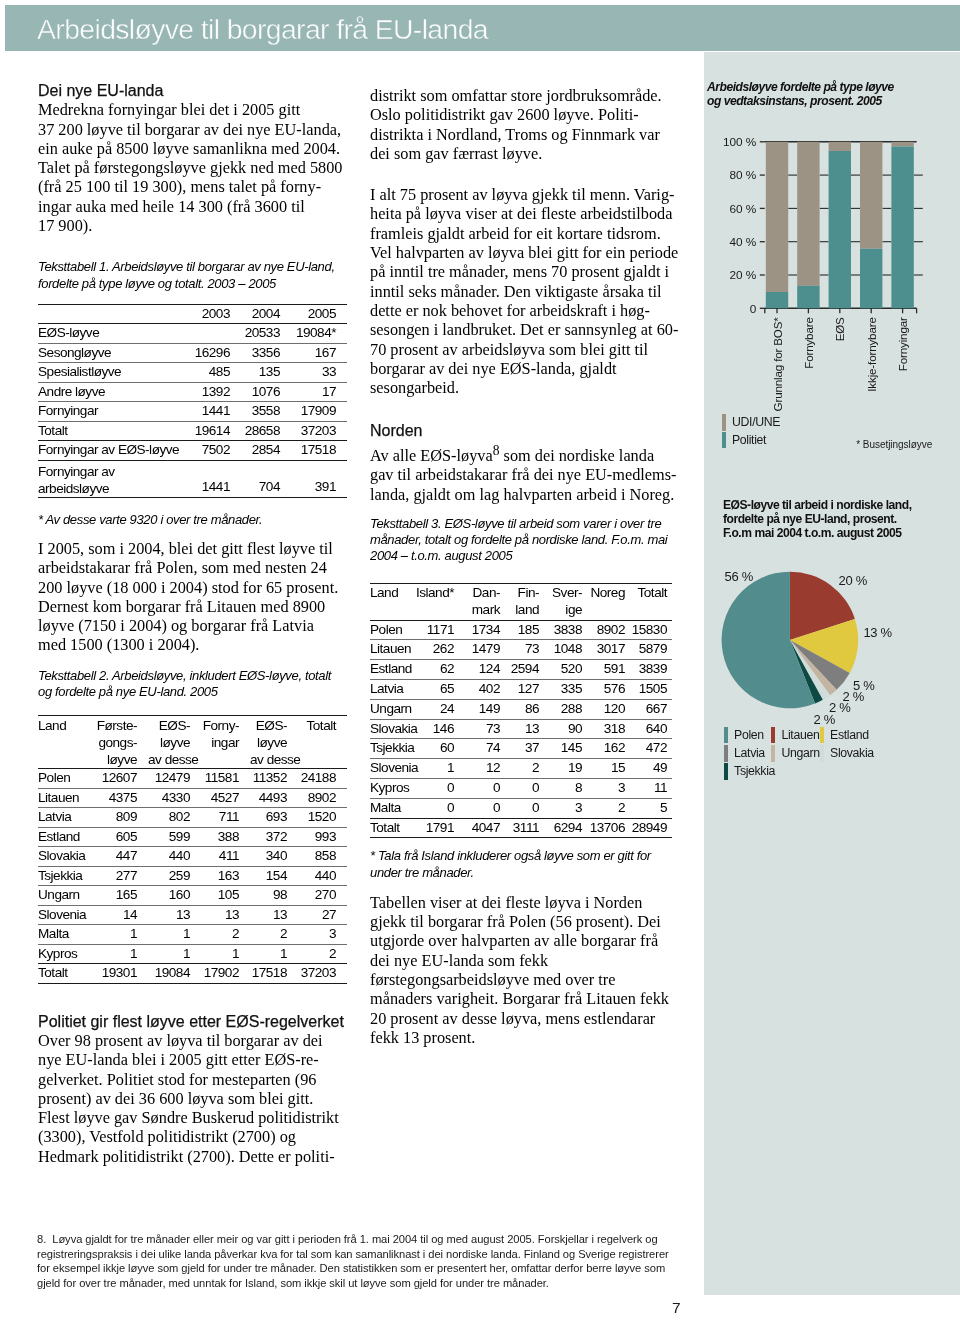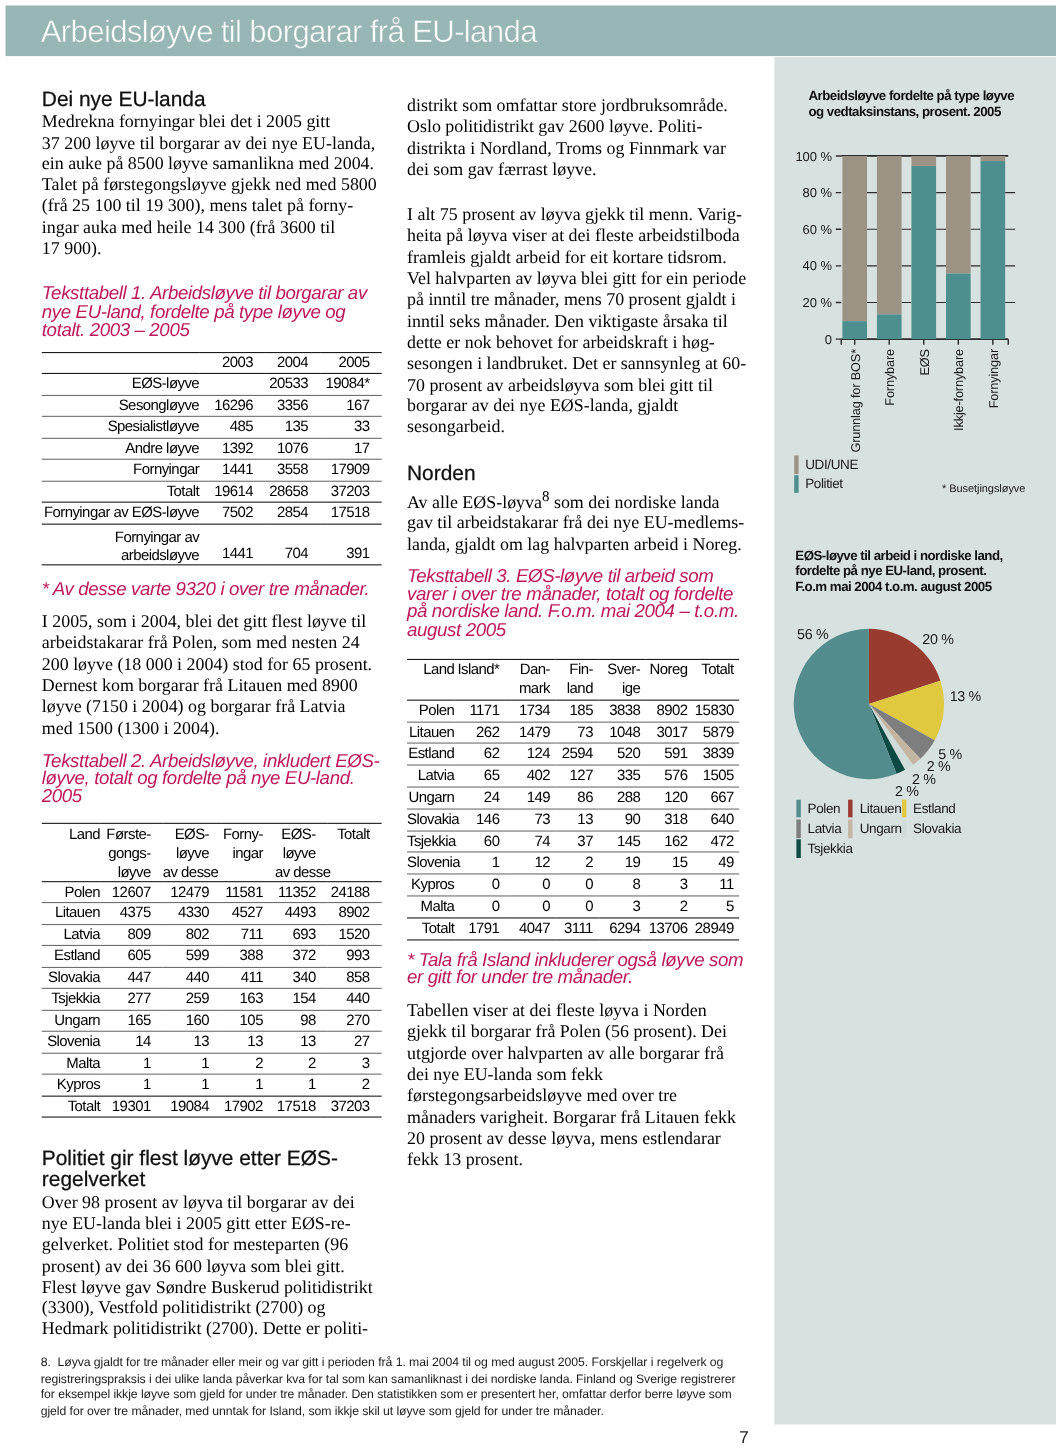--- a/index.html
+++ b/index.html
@@ -18,51 +18,51 @@
 
   
   #side-panel{position:absolute;left:704px;top:52px;width:256px;height:1243px;
        background:#d7e1df;}
 
   
   .col{position:absolute;font-family:"Liberation Serif",serif;}
   #col1{left:38px;top:81px;width:307px;}
   #col2{left:370px;top:86px;width:309px;}
 
-  h3.sub{font-family:"Liberation Sans",sans-serif;font-size:19px;font-weight:400;
+  h3.sub{font-family:"Liberation Sans",sans-serif;font-size:16px;font-weight:400;
       margin:0;line-height:19.3px;color:#111;letter-spacing:0px;
       -webkit-text-stroke:0.25px #111;}
   p.body{font-family:"Liberation Serif",serif;font-size:16.3px;line-height:19.3px;
       margin:0;color:#000;text-align:left;hyphens:manual;-webkit-hyphens:manual;}
   p.body + p.body{margin-top:19.3px;}
   #col2 p.body + p.body{margin-top:22px;}
   #col2 h3.sub + p.body{margin-top:0;}
   #col2 p.body + p.body.p4{margin-top:17px;}
-  .caption{font-family:"Liberation Sans",sans-serif;font-style:italic;font-size:17px;
-      line-height:16.2px;color:#be185d;margin:0;letter-spacing:-0.35px;}
+  .caption{font-family:"Liberation Sans",sans-serif;font-style:italic;font-size:13px;
+      line-height:16.2px;color:#000000;margin:0;letter-spacing:-0.35px;}
   #col1 .cap1{margin-top:24px;margin-bottom:12px;}
   #col1 .note1{margin-top:14px;}
   #col1 .caption + p.body.p2{margin-top:11px;}
   #col1 .cap2{margin-top:13px;margin-bottom:15px;}
   #col1 .h2{margin-top:28px;}
   #col2 .h-norden{margin-top:24px;}
   #col2 .cap3{margin-top:12px;margin-bottom:18px;}
   #col2 .note3{margin-top:10px;}
   #col2 .caption + p.body.p5{margin-top:12px;}
 
   
   table.t{border-collapse:collapse;font-family:"Liberation Sans",sans-serif;
       font-size:13.6px;letter-spacing:-0.5px;color:#000;width:309px;
       table-layout:fixed;}
   table.t td,table.t th{padding:0;font-weight:400;text-align:right;
       vertical-align:bottom;height:18.5px;line-height:18.5px;
       border-bottom:1px solid #6e6e6e;white-space:nowrap;}
   table.t thead th{font-weight:400;border-bottom:1.4px solid #1a1a1a;
       border-top:1.4px solid #1a1a1a;}
-  table.t td.lbl,table.t th.lbl{text-align:right;}
+  table.t td.lbl,table.t th.lbl{text-align:left;}
   table.t tbody tr.last td{border-bottom:1.4px solid #1a1a1a;}
 
   
   #t1{margin-top:0;}
   #t1 td,#t1 th{padding-right:11px;}
   #t1 td.lbl,#t1 th.lbl{padding-right:0;}
   #t1 col.c0{width:143px;} #t1 col.c1{width:60px;} #t1 col.c2{width:50px;} #t1 col.cn{width:56px;}
   #t1 tbody tr:nth-child(6) td{border-bottom:1.4px solid #1a1a1a;}
   #t1 tbody tr:nth-child(7) td{border-bottom:1.4px solid #1a1a1a;}
   #t1 tbody tr.twoline td{height:36px;vertical-align:bottom;}
@@ -86,21 +86,21 @@
   #t3 thead th{vertical-align:top;line-height:17.5px;height:36px;
       padding-top:0px;white-space:nowrap;}
   #t3 col.c0{width:43px;} #t3 col.c1{width:46px;} #t3 col.c2{width:46px;}
   #t3 col.c3{width:39px;} #t3 col.c4{width:43px;} #t3 col.c5{width:43px;}
   #t3 col.c6{width:42px;}
   #t3 tbody tr:nth-child(10) td{border-bottom:1.4px solid #1a1a1a;}
 
   
   .chart-title{font-family:"Liberation Sans",sans-serif;font-weight:700;font-size:12.1px;
       line-height:14.1px;color:#101010;letter-spacing:-0.48px;position:absolute;}
-  #chart1-title{left:31px;top:28px;}
+  #chart1-title{left:3px;top:28px;font-style:italic;}
   #chart2-title{left:19px;top:446px;}
   #bar-chart{position:absolute;left:0px;top:0px;}
   #pie-chart{position:absolute;left:0px;top:490px;}
   #bar-legend{position:absolute;left:18px;top:362px;z-index:2;}
   #pie-legend{position:absolute;left:20.1px;top:674px;}
   .lgnd-row{display:flex;align-items:center;height:17.4px;}
   .lgnd-sw{width:4px;height:16.5px;margin-right:6px;flex:0 0 auto;}
   .lgnd-lbl{font-family:Liberation Sans, sans-serif;font-size:12.3px;color:#1a1a1a;
       letter-spacing:-0.35px;line-height:13px;}
   #pie-legend .lgnd-row{height:18.3px;}

